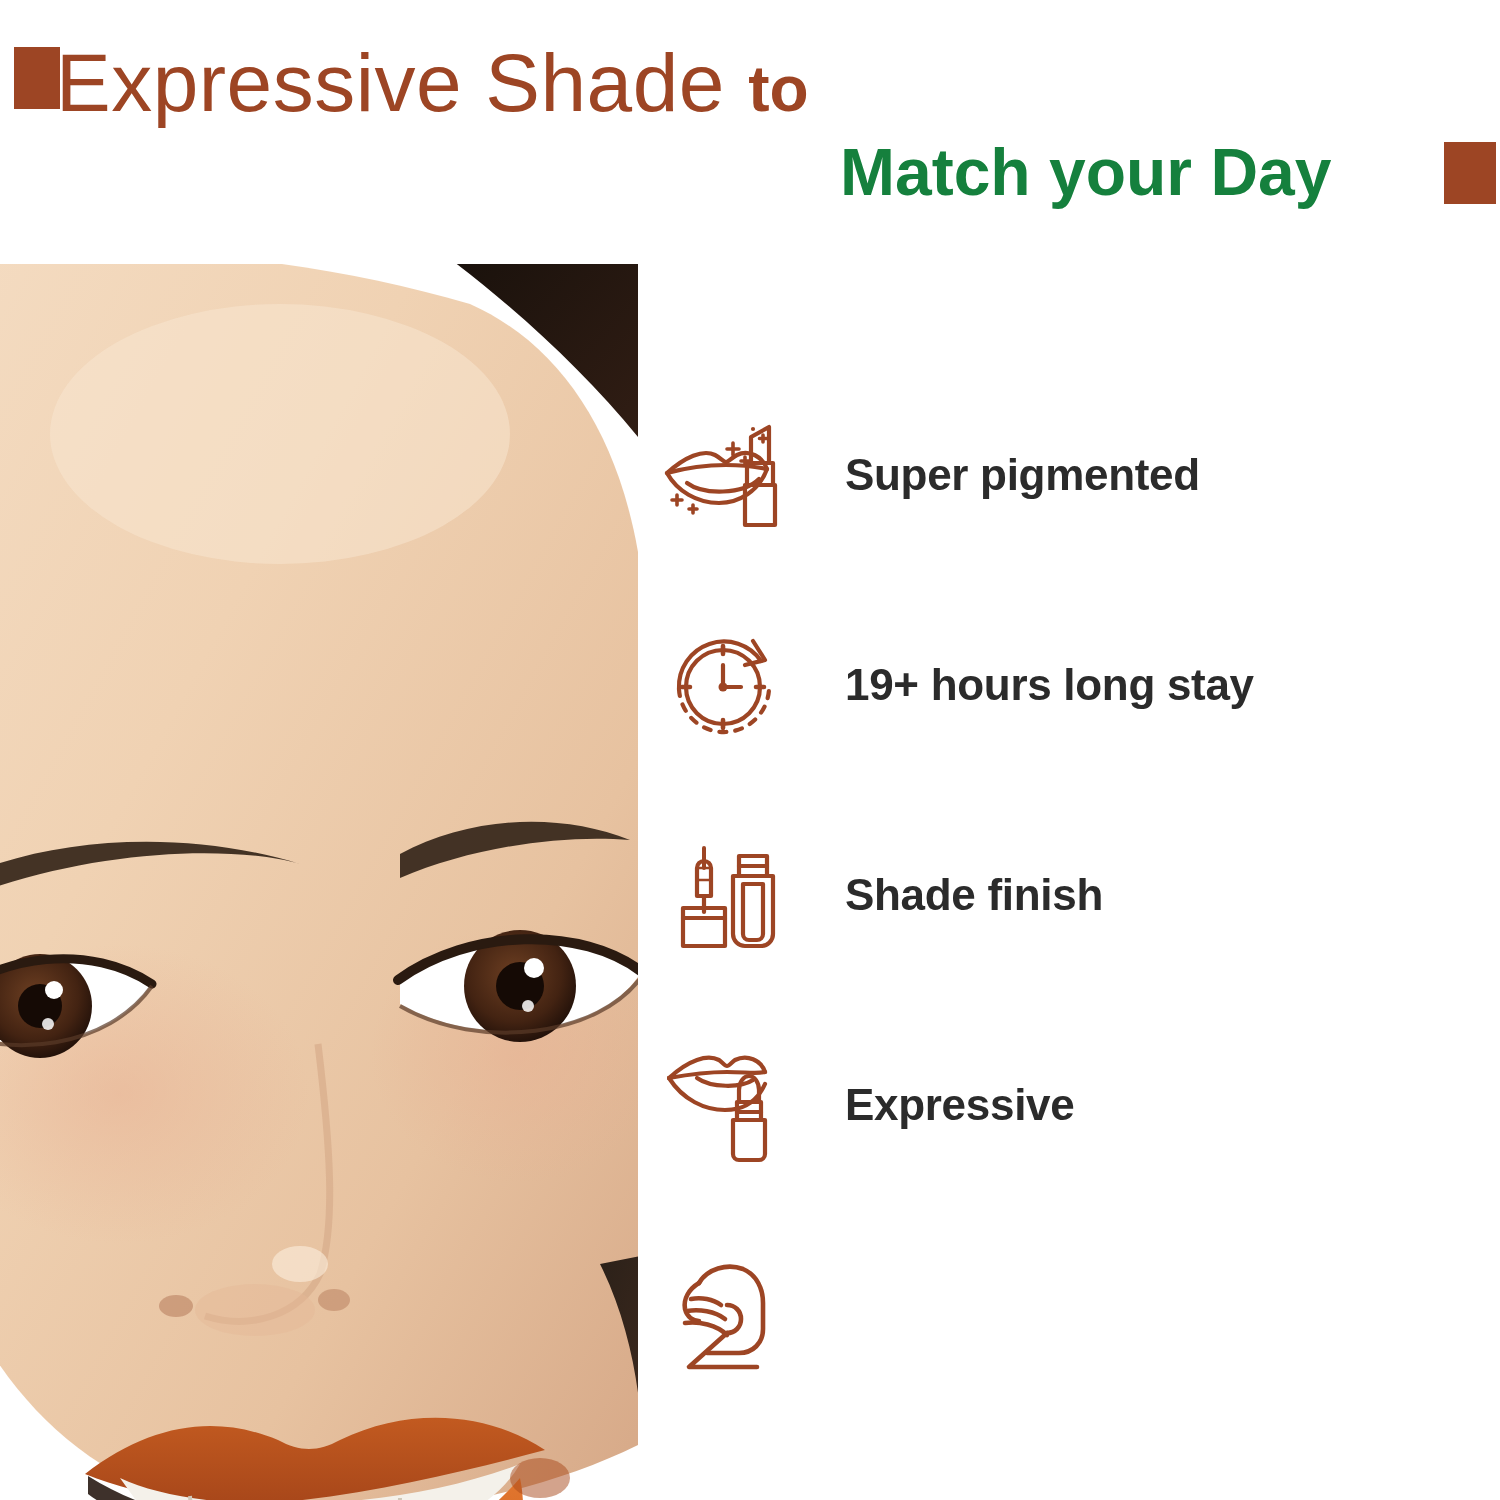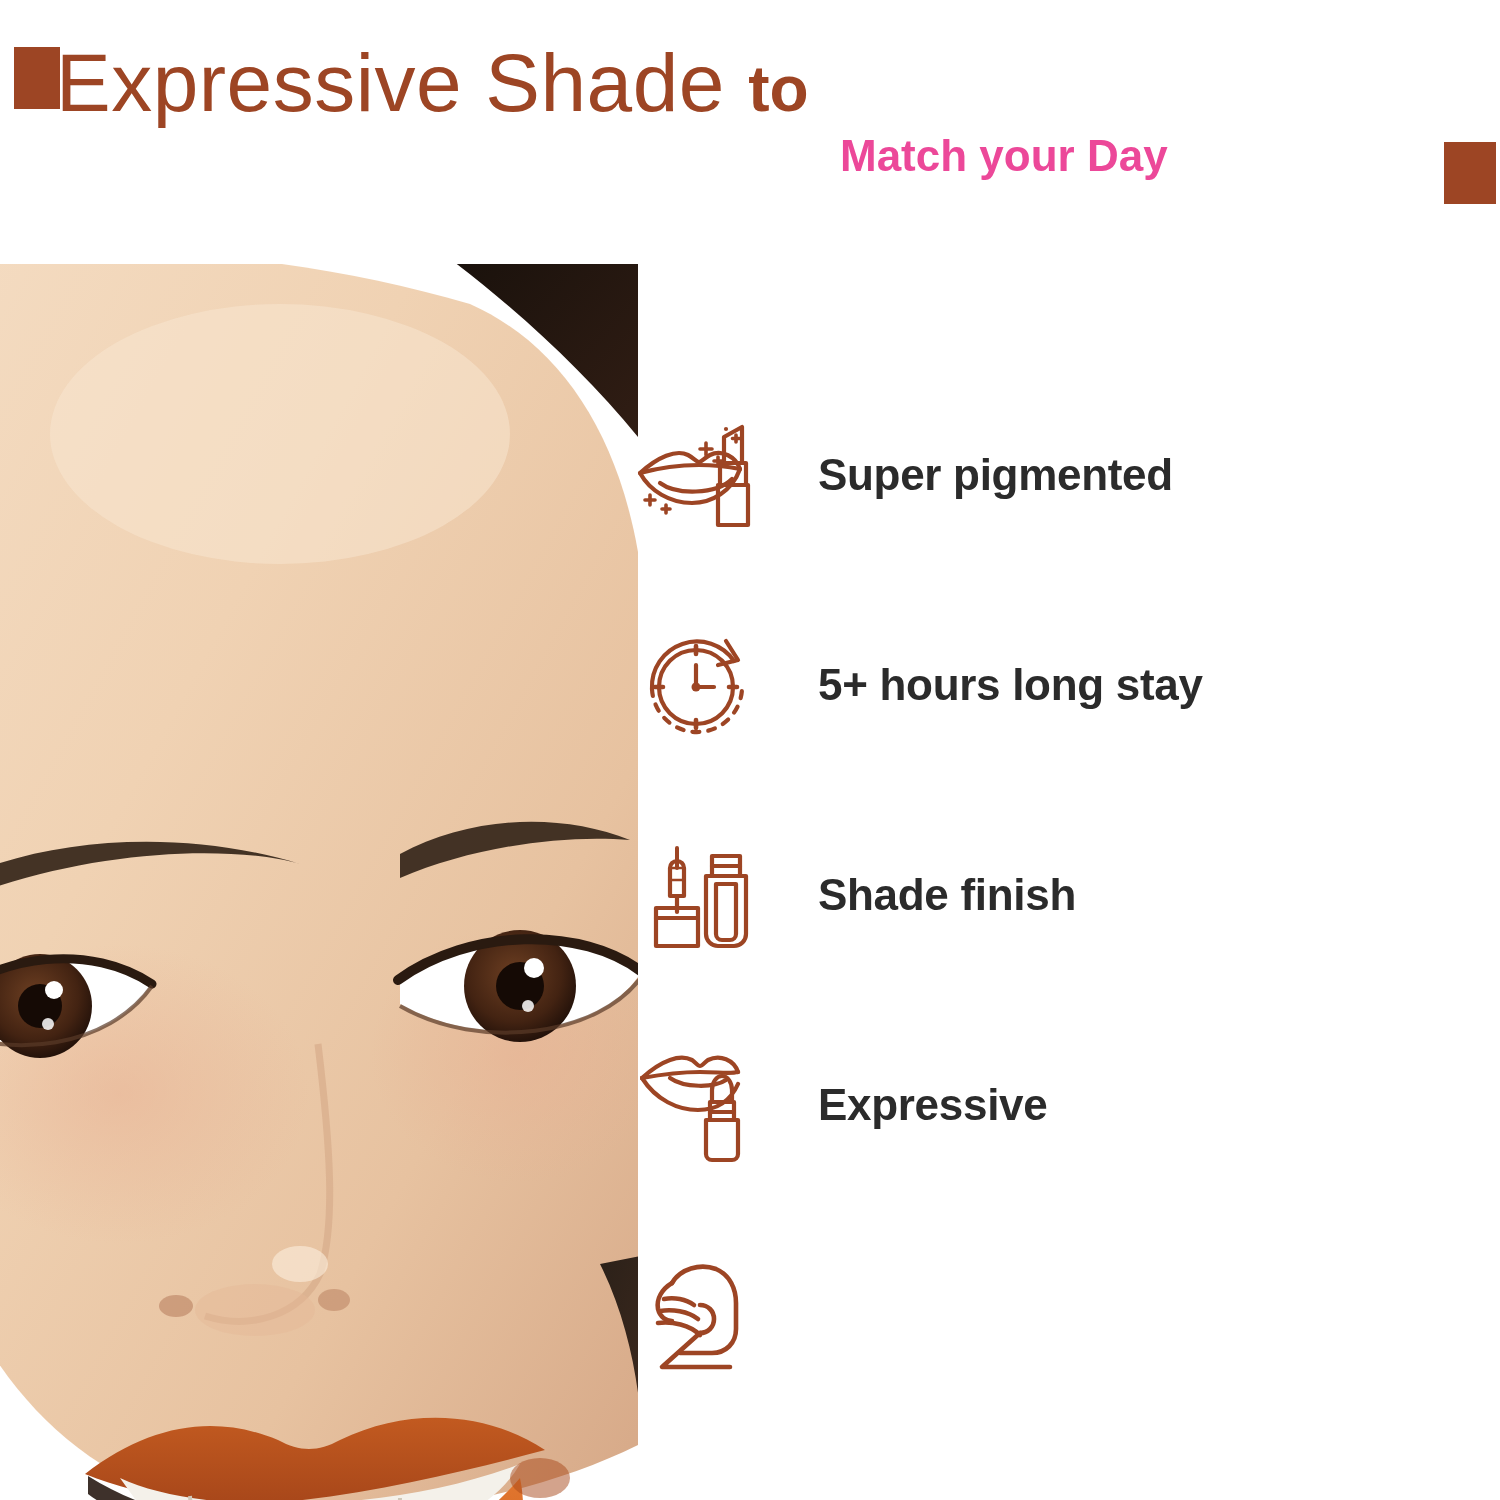--- a/index.html
+++ b/index.html
@@ -19,34 +19,34 @@
   .accent-left{left:14px;top:47px;width:46px;height:62px;}
   .accent-right{left:1444px;top:142px;width:52px;height:62px;}
 
   .hl1{
     position:absolute;left:56px;top:35px;
     font-size:82px;line-height:96px;font-weight:400;
     color:#9d4524;letter-spacing:0.5px;white-space:nowrap;
   }
   .hl1 .bold{font-weight:bold;font-size:64px;letter-spacing:0px;}
   .hl2{
-    position:absolute;left:840px;top:116px;
-    font-size:44px;line-height:80px;font-weight:bold;
-    color:#ec4899;letter-spacing:0px;white-space:nowrap;
+    position:absolute;left:840px;top:132px;
+    font-size:66px;line-height:80px;font-weight:bold;
+    color:#15803d;letter-spacing:0px;white-space:nowrap;
   }
 
   
   .photo{
     position:absolute;left:0;top:264px;width:638px;height:1236px;
     overflow:hidden;background:#f2ddc9;
   }
   .photo svg{display:block;width:638px;height:1236px;}
 
   
-  .features{position:absolute;left:633px;top:370px;width:840px;}
+  .features{position:absolute;left:660px;top:370px;width:840px;}
   .feature{
     position:relative;height:210px;
     display:flex;align-items:center;
   }
   .feat-icon{
     width:130px;min-width:130px;height:130px;
     display:flex;align-items:center;justify-content:center;
   }
   .feat-icon svg{display:block;}
   .feat-label{
@@ -219,21 +219,21 @@
           <path d="M58 60 V38 M58 60 H76"></path>
           <circle cx="58" cy="60" r="4.5" fill="#9d4524" stroke="none"></circle>
           <path d="M58 19 v8 M58 93 v8 M17 60 h8 M91 60 h8" stroke-width="4.6"></path>
 
           <path d="M14 62 A45 45 0 0 1 96 34"></path>
           <path d="M88 14 L100 33 L80 38"></path>
 
           <path d="M14 62 A45 45 0 0 0 104 58" stroke-dasharray="7 9"></path>
         </svg>
       </div>
-      <div class="feat-label">5+ hours long stay</div>
+      <div class="feat-label">19+ hours long stay</div>
     </div>
 
     <div class="feature">
       <div class="feat-icon">
         <svg width="108" height="110" viewBox="0 0 108 110" fill="none" stroke="#9d4524" stroke-width="4.2" stroke-linecap="round" stroke-linejoin="round">
 
           <path d="M26 28 a7 7 0 0 1 14 0 v28 h-14 z"></path>
           <path d="M33 8 v20" stroke-width="4"></path>
           <path d="M26 28 h14 M26 40 h14" stroke-width="2.4"></path>
           <path d="M33 56 v16"></path>

